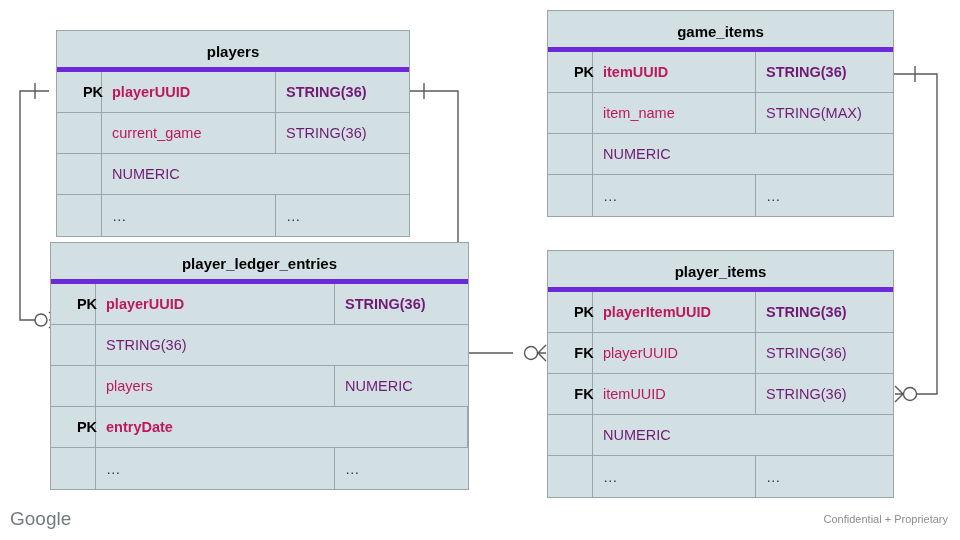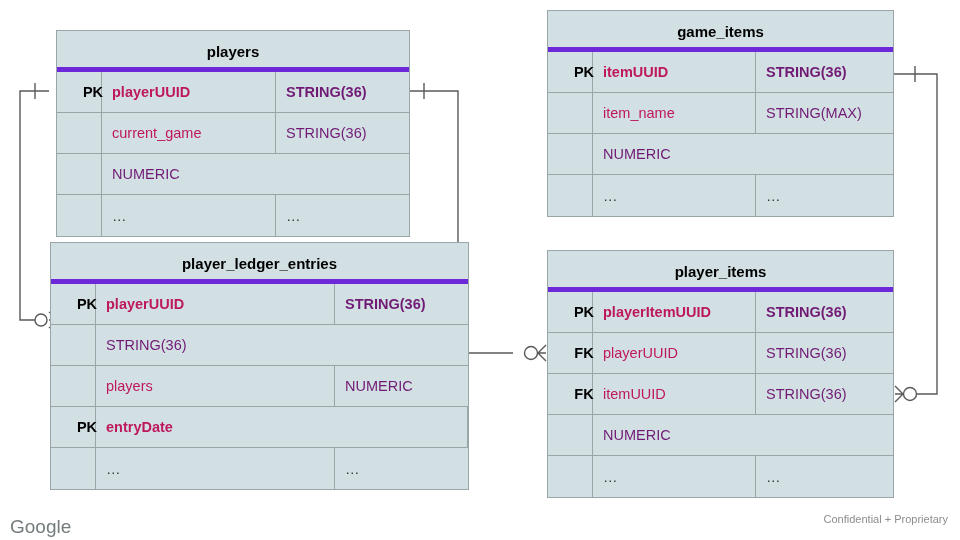--- a/index.html
+++ b/index.html
@@ -106,21 +106,20 @@
   #tbl-player-items   { left: 547px; top: 250px; width: 347px; }
 
   .footer-logo {
     position: absolute;
     left: 10px;
     top: 508px;
     font-size: 19px;
     color: #737b7d;
     letter-spacing: 0px;
     font-family: "Liberation Sans", sans-serif;
-    margin-top: 8px;
   }
   .footer-note {
     position: absolute;
     right: 12px;
     top: 513px;
     font-size: 11px;
     color: #8d8d8d;
   }
 </style>
 </head>

